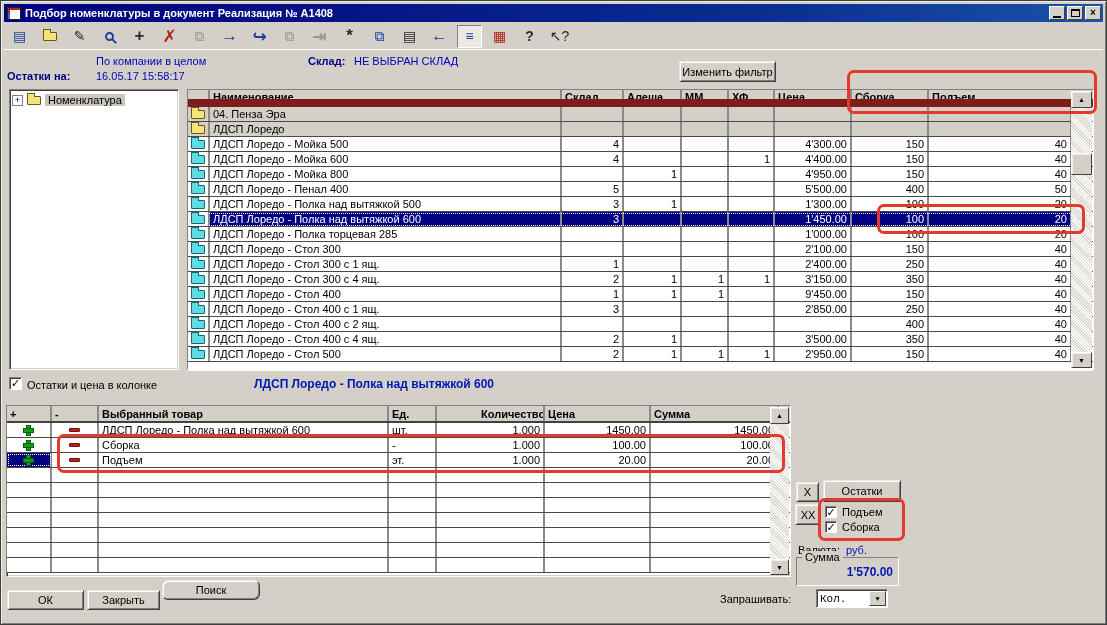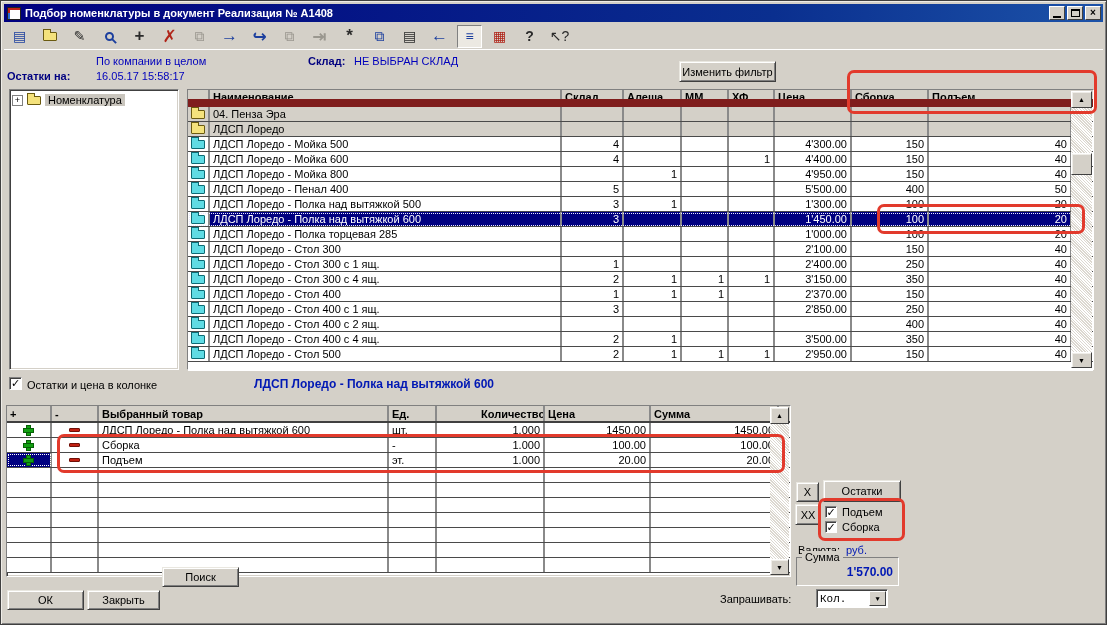--- a/index.html
+++ b/index.html
@@ -331,21 +331,21 @@
         </div>
         <div class="mrow">
           <div class="mc c-icon">
             <span class="folder fc"></span>
           </div>
           <div class="mc c-name">ЛДСП Лоредо - Стол 400</div>
           <div class="mc c-sklad num">1</div>
           <div class="mc c-alesha num">1</div>
           <div class="mc c-mm num">1</div>
           <div class="mc c-hf num"></div>
-          <div class="mc c-price num">2'370.00</div>
+          <div class="mc c-price num">9'450.00</div>
           <div class="mc c-sborka num">150</div>
           <div class="mc c-podyem num">40</div>
         </div>
         <div class="mrow">
           <div class="mc c-icon">
             <span class="folder fc"></span>
           </div>
           <div class="mc c-name">ЛДСП Лоредо - Стол 400 с 1 ящ.</div>
           <div class="mc c-sklad num">3</div>
           <div class="mc c-alesha num"></div>
@@ -536,21 +536,21 @@
   <div class="lbl" style="left:841px;top:520px;color:#000;">Сборка</div>
   <div class="lbl" style="left:797px;top:543px;color:#000;">Валюта:</div>
   <div class="lbl" style="left:845px;top:543px;color:#0018b4;font-weight:normal;">руб.</div>
   <div class="sumbox">
     <span class="sumlbl">Сумма</span>
     <span class="sumval">1'570.00</span>
   </div>
 
   <div class="btn" style="left:6px;top:589px;width:77px;height:20px;">ОК</div>
   <div class="btn u-first" style="left:86px;top:589px;width:73px;height:20px;">Закрыть</div>
-  <div class="btn" style="left:161px;top:566px;width:77px;height:20px;">Поиск</div>
+  <div class="btn" style="left:161px;top:579px;width:98px;height:20px;border-radius:6px;">Поиск</div>
   <div class="lbl" style="left:719px;top:592px;color:#000;">Запрашивать:</div>
   <div class="combo">
     <span class="combo-text">Кол.</span>
     <span class="combo-arrow">▼</span>
   </div>
 
   <div class="ann" style="left:846px;top:69px;width:250px;height:44px;"></div>
   <div class="ann" style="left:876px;top:203px;width:208px;height:30px;"></div>
   <div class="ann" style="left:56px;top:433px;width:728px;height:39px;"></div>
   <div class="ann" style="left:817px;top:497px;width:87px;height:43px;"></div>

